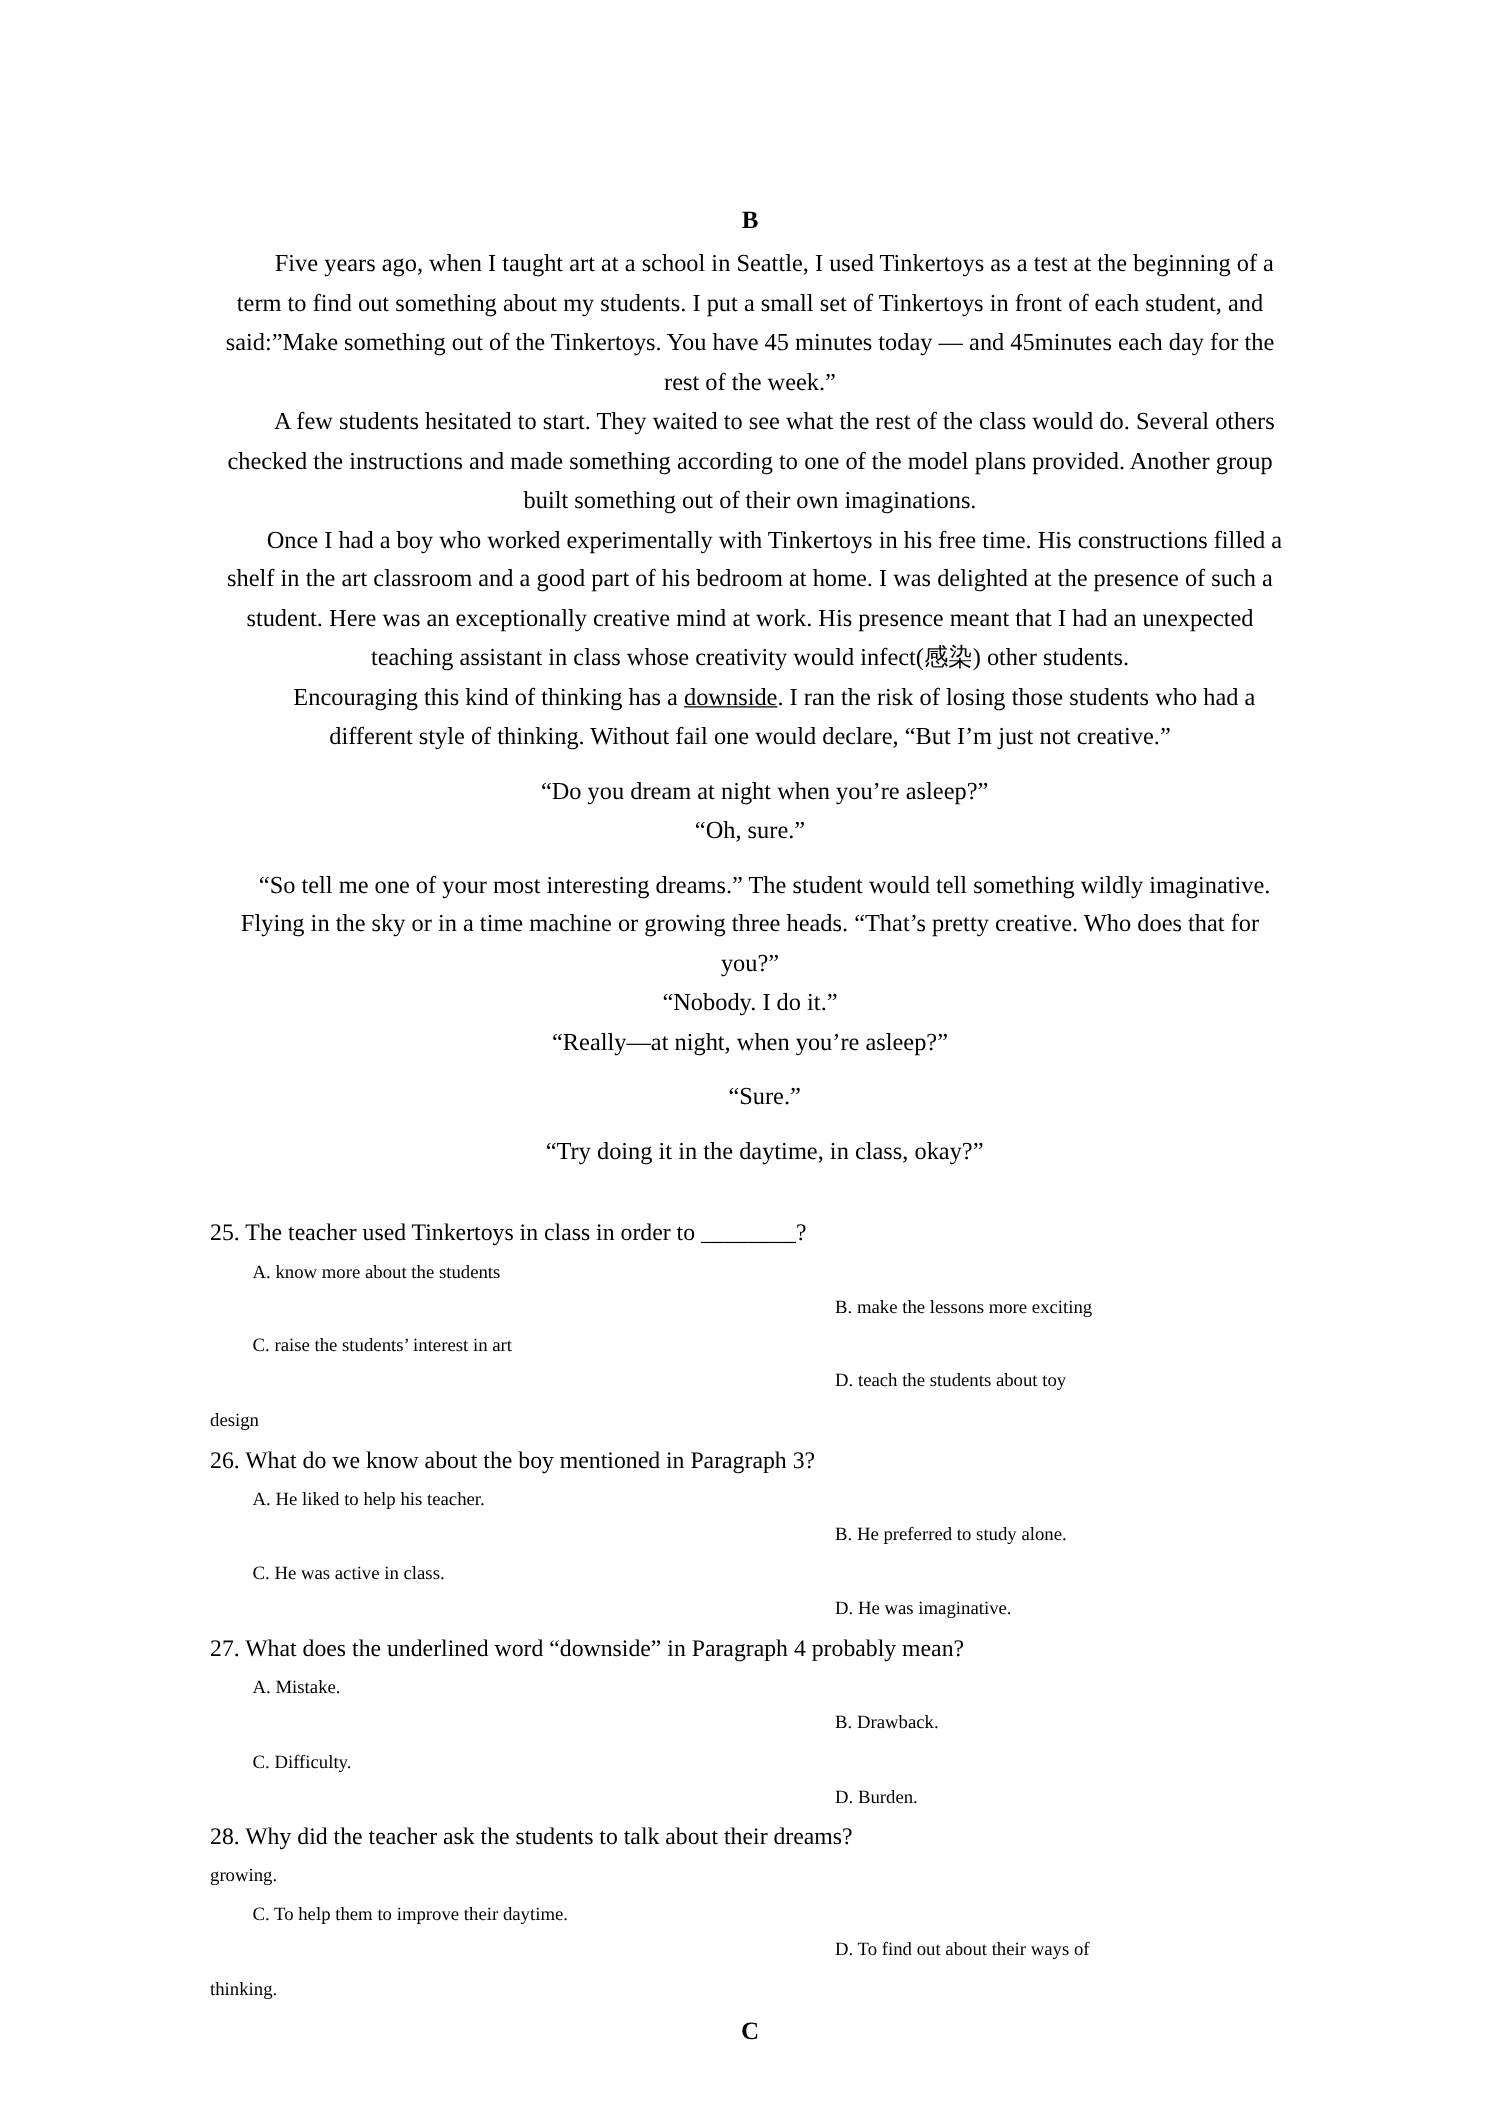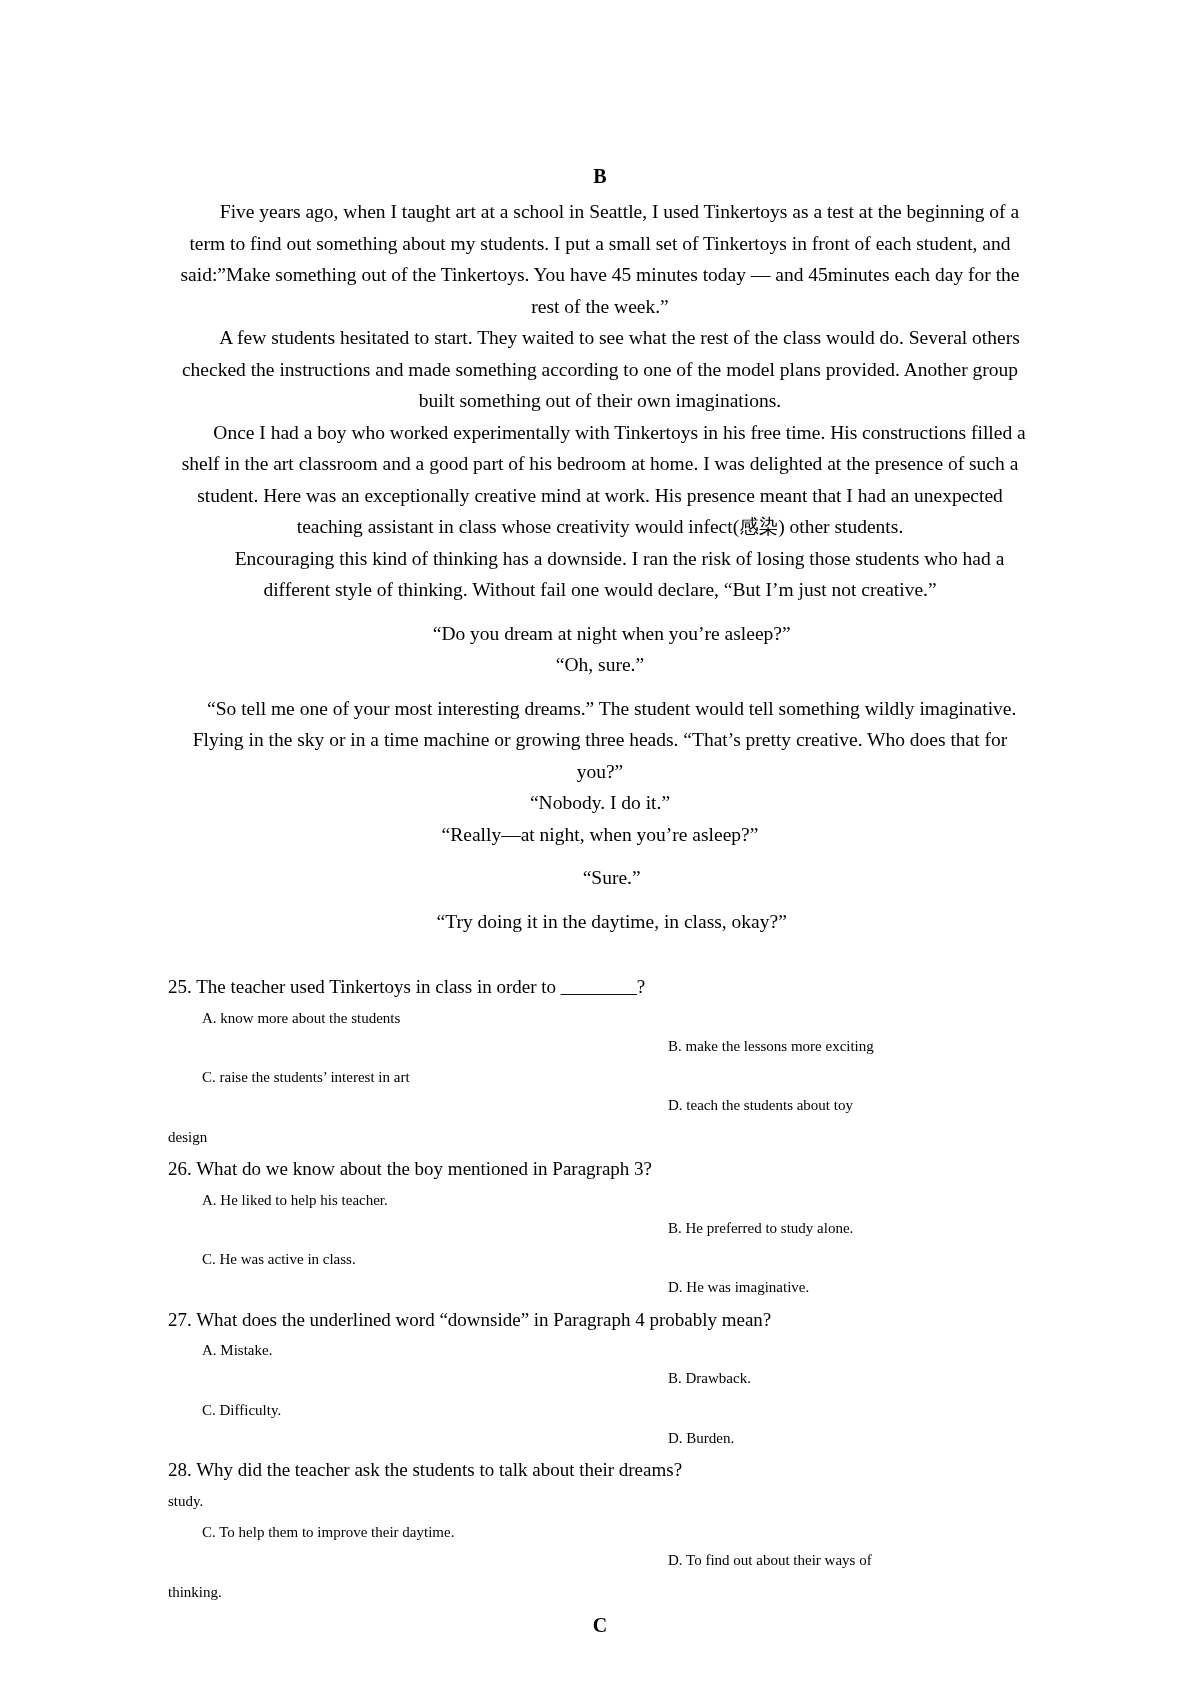--- a/index.html
+++ b/index.html
@@ -35,20 +35,21 @@
     text-indent: 2em;
   }
   .para.no-indent {
     text-indent: 0;
   }
   .para.small-indent {
     text-indent: 1.2em;
     margin-top: 12px;
   }
   .underline {
+    text-decoration: underline;
   }
   .q-block {
     margin-top: 0;
   }
   .q-stem {
     font-size: 19px;
     line-height: 31.5px;
     margin: 0;
   }
   .q-options {
@@ -143,21 +144,21 @@
       <div class="opt-row">
         <div class="opt-left">C. Difficulty.</div>
         <div class="opt-right">D. Burden.</div>
       </div>
     </div>
   </div>
 
   <div class="q-block">
     <p class="q-stem">28. Why did the teacher ask the students to talk about their dreams?</p>
     <div class="q-options">
-      <div>study.</div>
+      <div>growing.</div>
       <div class="opt-row">
         <div class="opt-left">C. To help them to improve their daytime.</div>
         <div class="opt-right">D. To find out about their ways of</div>
       </div>
       <div>thinking.</div>
     </div>
   </div>
 
   <div class="footer-letter">C</div>
 

